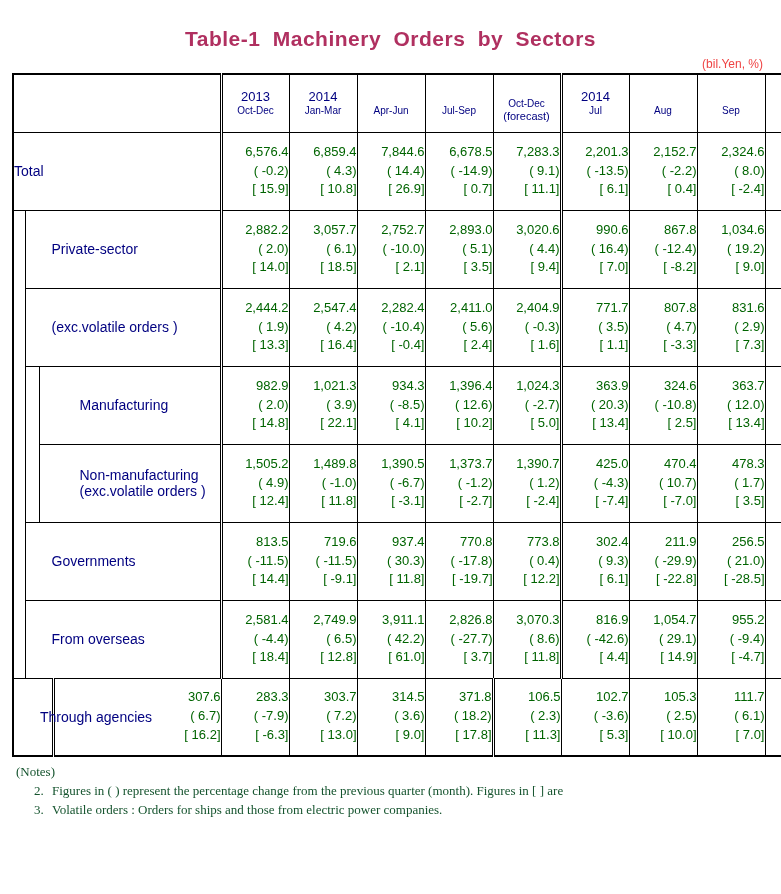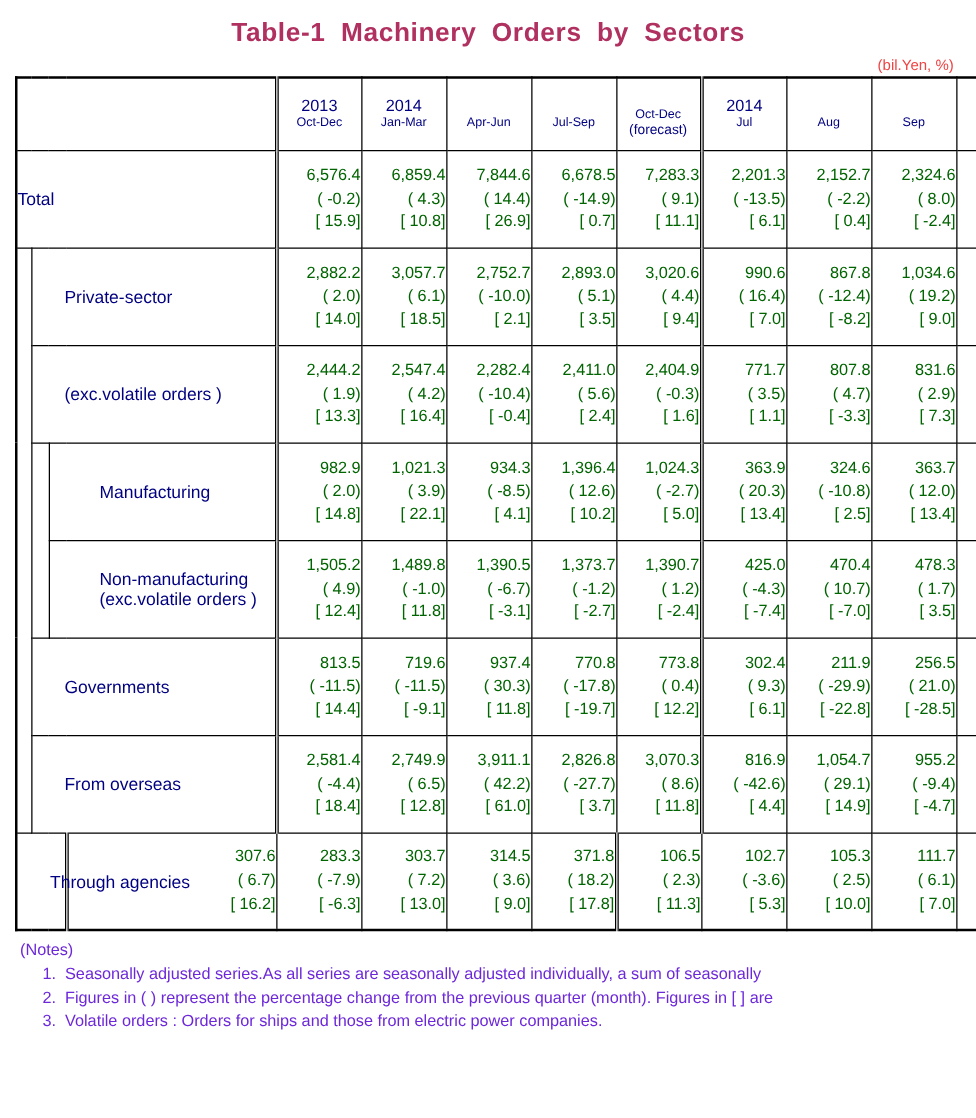--- a/index.html
+++ b/index.html
@@ -14,21 +14,21 @@
     font-family: "Liberation Sans", sans-serif;
     color: #000080;
     overflow: hidden;
   }
 
   .page {
     position: relative;
     width: 781px;
     height: 654px;
     box-sizing: border-box;
-    padding: 0 12px;
+    padding: 12px 12px;
   }
 
   
   .title {
     text-align: center;
     font-size: 21px;
     font-weight: bold;
     color: #b03060;
     letter-spacing: 0.5px;
     padding-top: 15px;
@@ -96,24 +96,25 @@
     padding: 5px 6px 5px 2px;
     height: 78px;
     box-sizing: border-box;
     white-space: nowrap;
   }
   .num span { display: block; }
 
   
   .notes {
     font-size: 13px;
-    color: #6d28d9;
+    color: #14532d;
     line-height: 1.45;
     padding-top: 6px;
     padding-left: 4px;
+    font-family: Liberation Serif, serif;
   }
   .notes .n-head { }
   .notes .n-item {
     padding-left: 18px;
     text-indent: 0;
   }
   .notes .n-item .n-num { display: inline-block; width: 18px; }
   .notes .n-cont { padding-left: 36px; }
 
   
@@ -585,23 +586,20 @@
         <span>[ 7.0]</span>
       </td>
     </tr>
 
   </tbody>
     </table>
 
   <div class="notes">
     <div class="n-head">(Notes)</div>
 
-    <div class="n-item">
-      <span class="n-num">1.</span><span>Seasonally adjusted series.As all series are seasonally adjusted individually, a sum of seasonally</span>
-    </div>
 
     <div class="n-item">
       <span class="n-num">2.</span><span>Figures in ( ) represent the percentage change from the previous quarter (month). Figures in [ ] are</span>
     </div>
 
     <div class="n-item">
       <span class="n-num">3.</span><span>Volatile orders : Orders for ships and those from electric power companies.</span>
     </div>
   </div>
 

